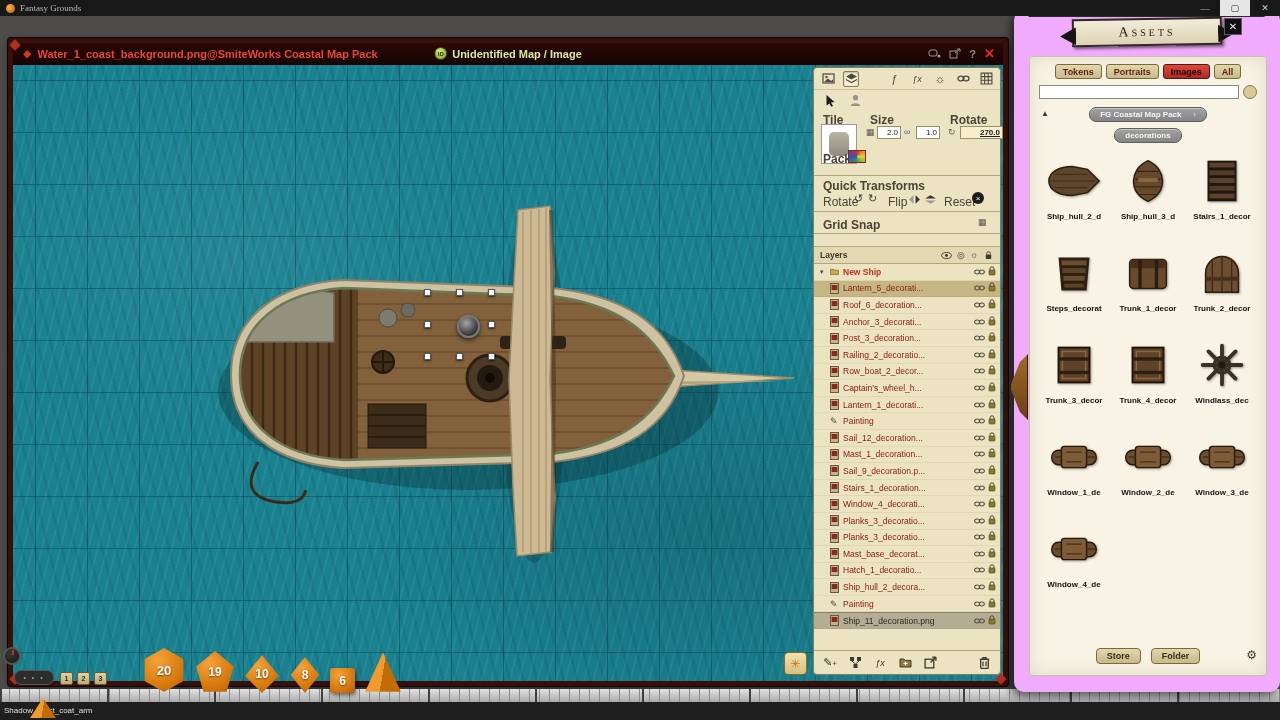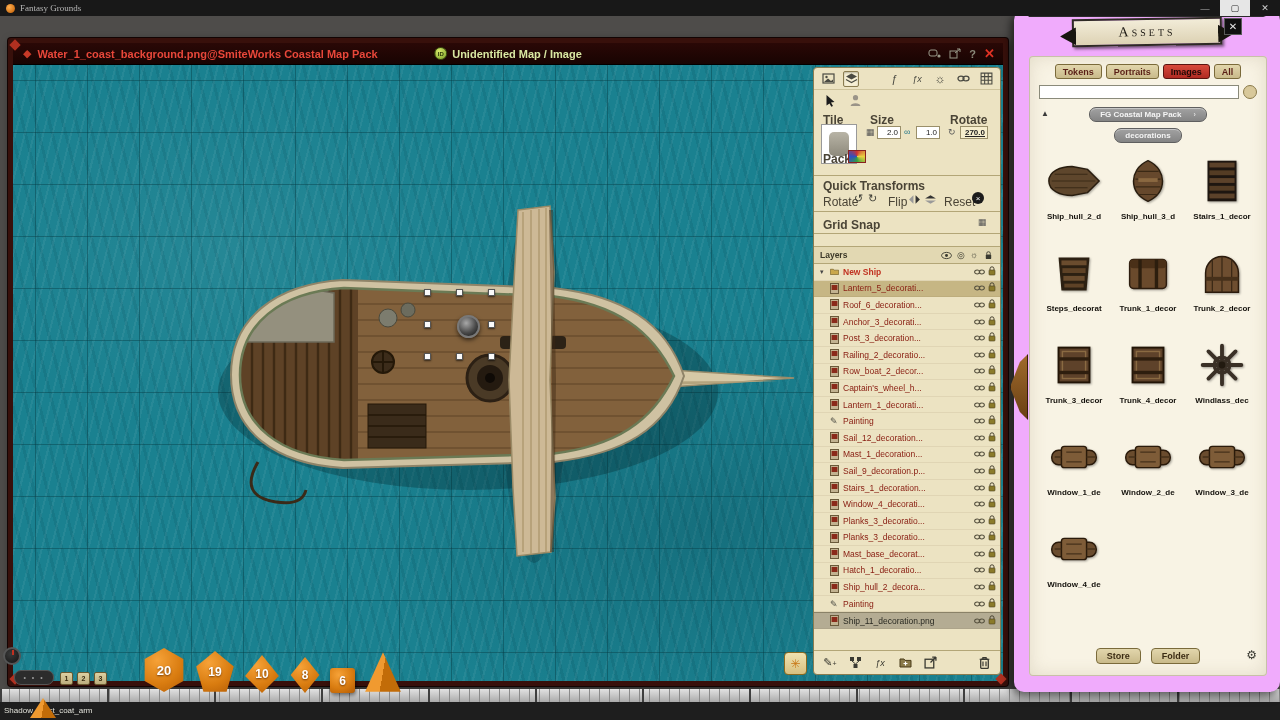--- a/index.html
+++ b/index.html
@@ -358,21 +358,21 @@
         <span class="tp-label" style="left:56px;top:3px">Size</span>
         <span class="tp-label" style="left:136px;top:3px">Rotate</span>
         <div class="tile-thumb">
             <div class="blob"></div>
           </div>
         <span class="mini-ic" style="left:52px;top:17px">▦</span>
         <input class="tp-input" style="left: 63px; top: 16px; width: 24px;" readonly="" value="2.0">
         <span class="mini-ic" style="left:90px;top:17px;color:#2a7a8a">∞</span>
         <input class="tp-input" style="left: 102px; top: 16px; width: 24px;" readonly="" value="1.0">
         <span class="mini-ic" style="left:134px;top:17px">↻</span>
-        <input class="tp-input rot" style="left: 146px; top: 16px; width: 28px; text-decoration: underline;" readonly="" value="270.0">
+        <input class="tp-input rot" style="left: 146px; top: 16px; width: 43px; text-decoration: underline;" readonly="" value="270.0">
         <span class="tp-label" style="left:9px;top:42px">Pack</span>
         <span class="tint-swatch" style="left:34px;top:40px"></span>
       </div>
 
       <div class="tp-quick">
         <span class="tp-label" style="left:9px;top:3px">Quick Transforms</span>
         <span class="tp-label" style="left:9px;top:19px;font-weight:normal">Rotate</span>
         <span class="q-ic" style="left:40px;top:16px">↺</span>
         <span class="q-ic" style="left:54px;top:16px">↻</span>
         <span class="tp-label" style="left:74px;top:19px;font-weight:normal">Flip</span>

